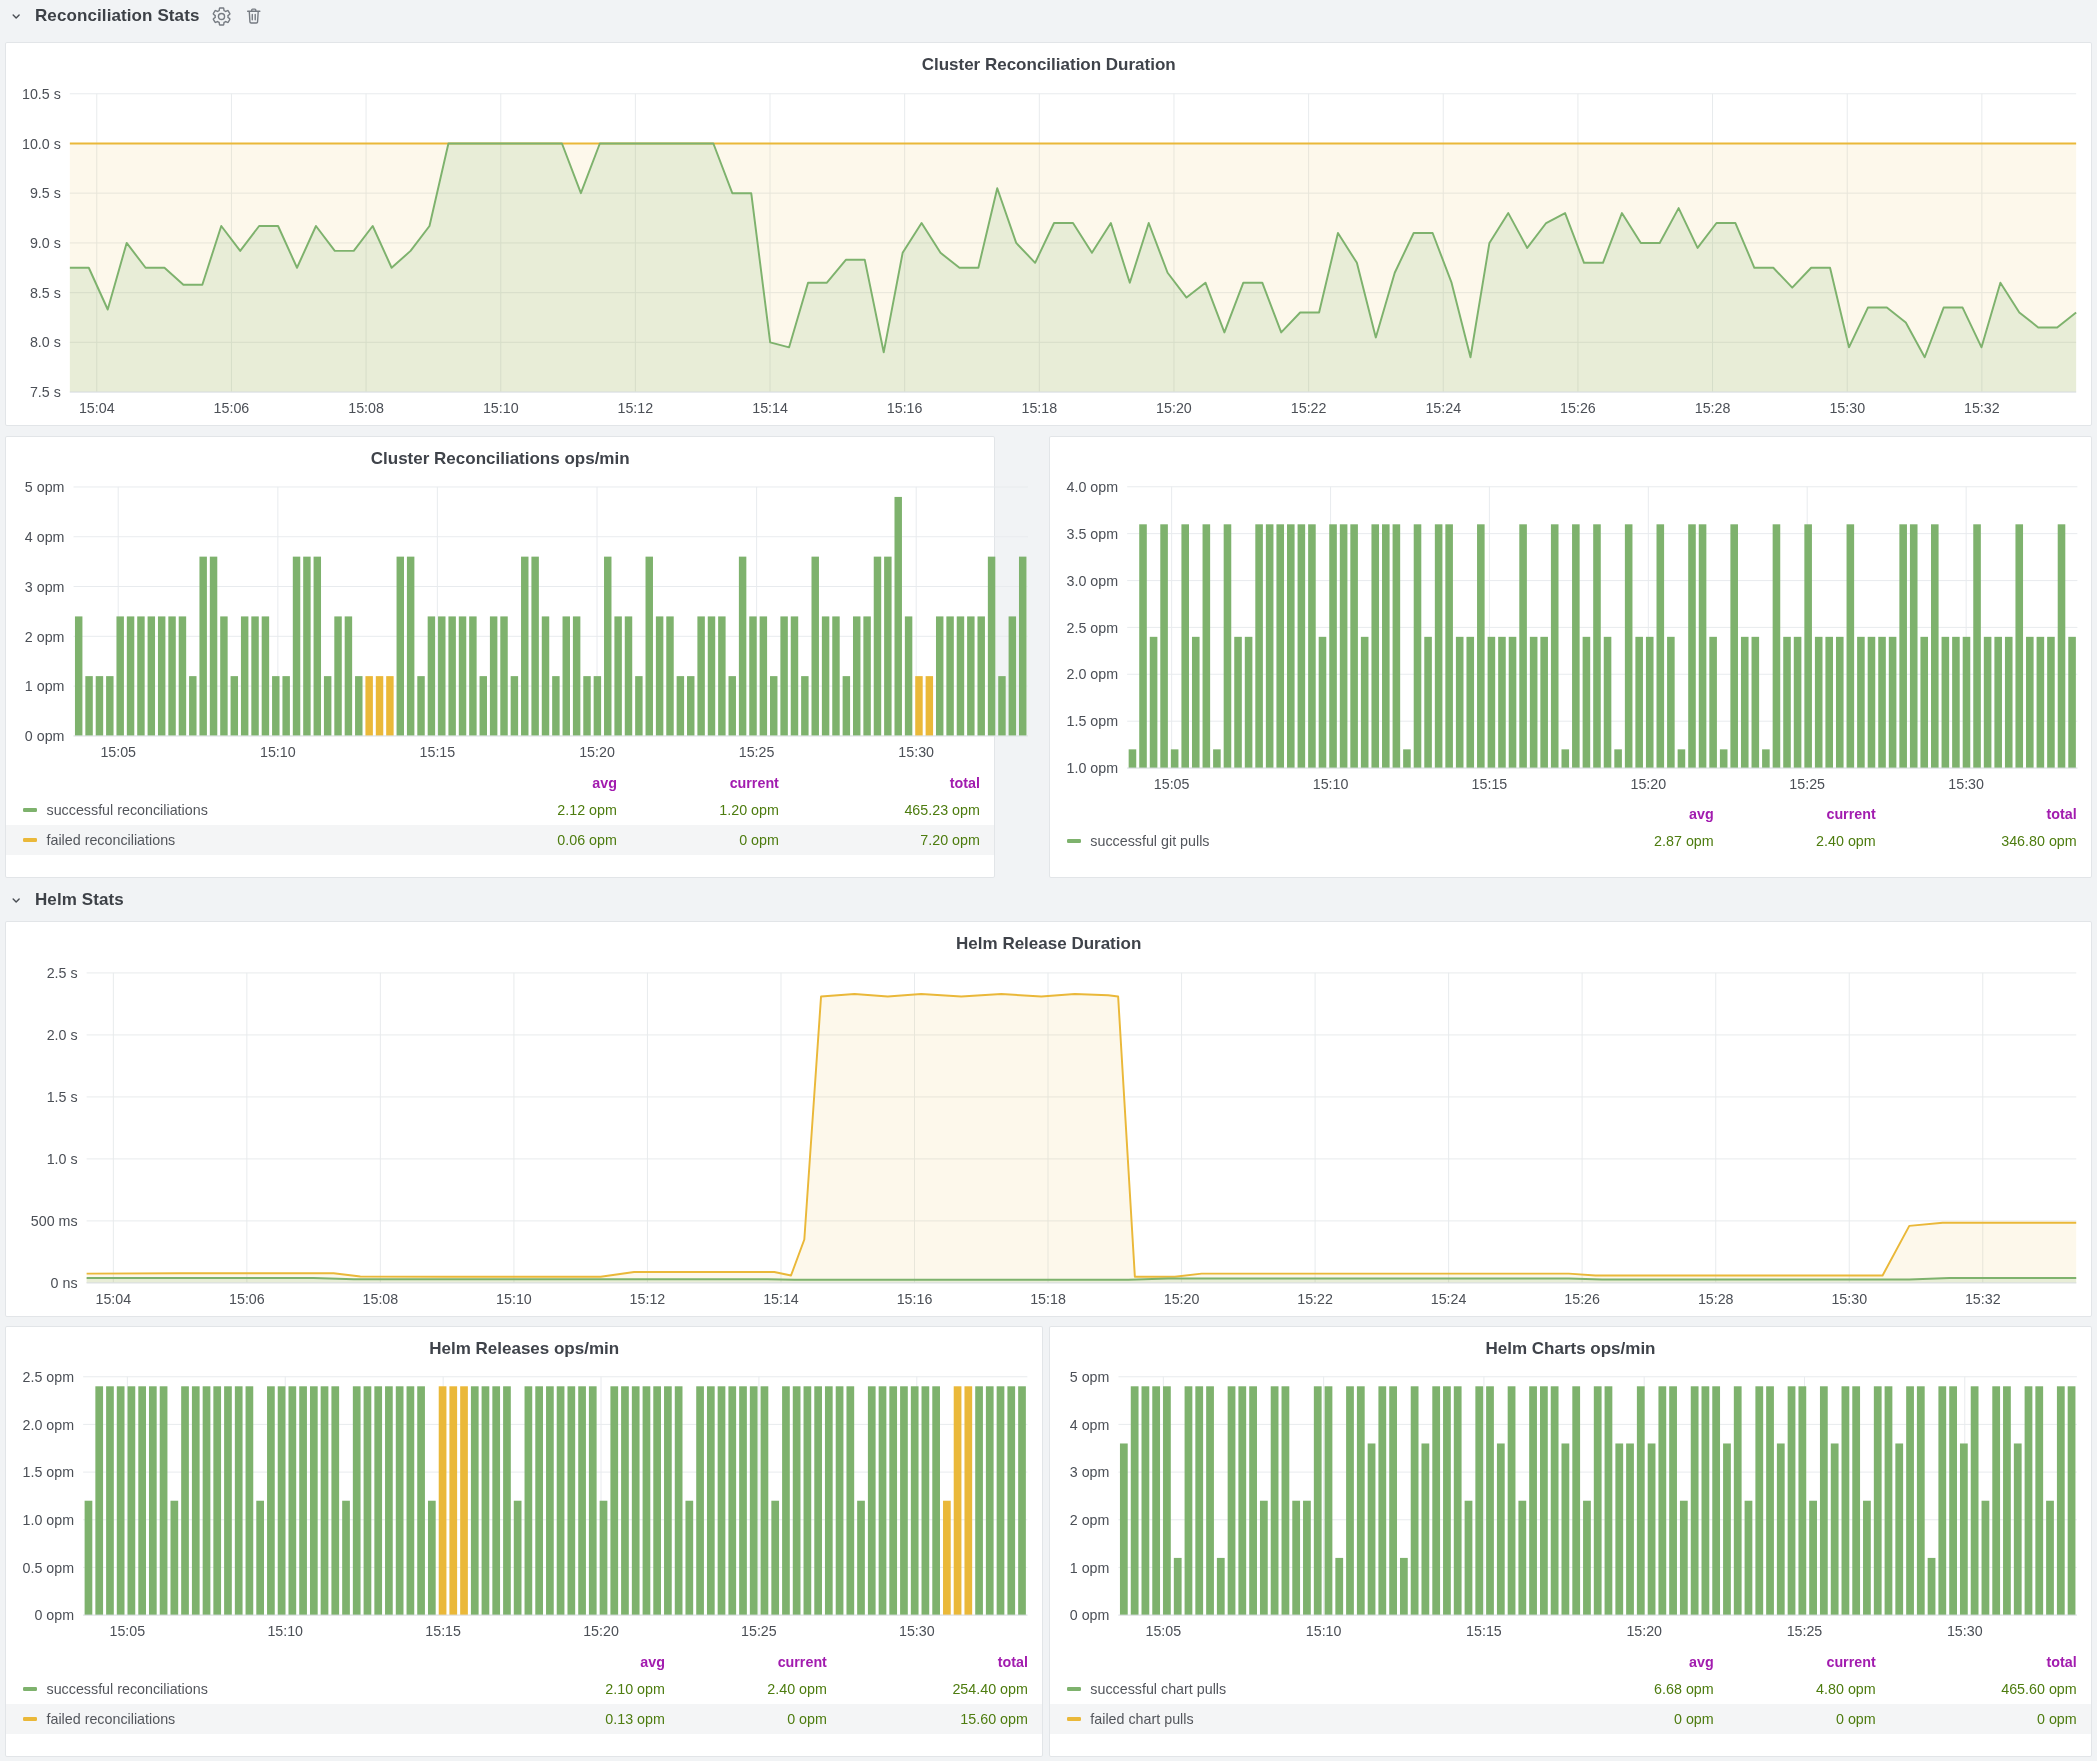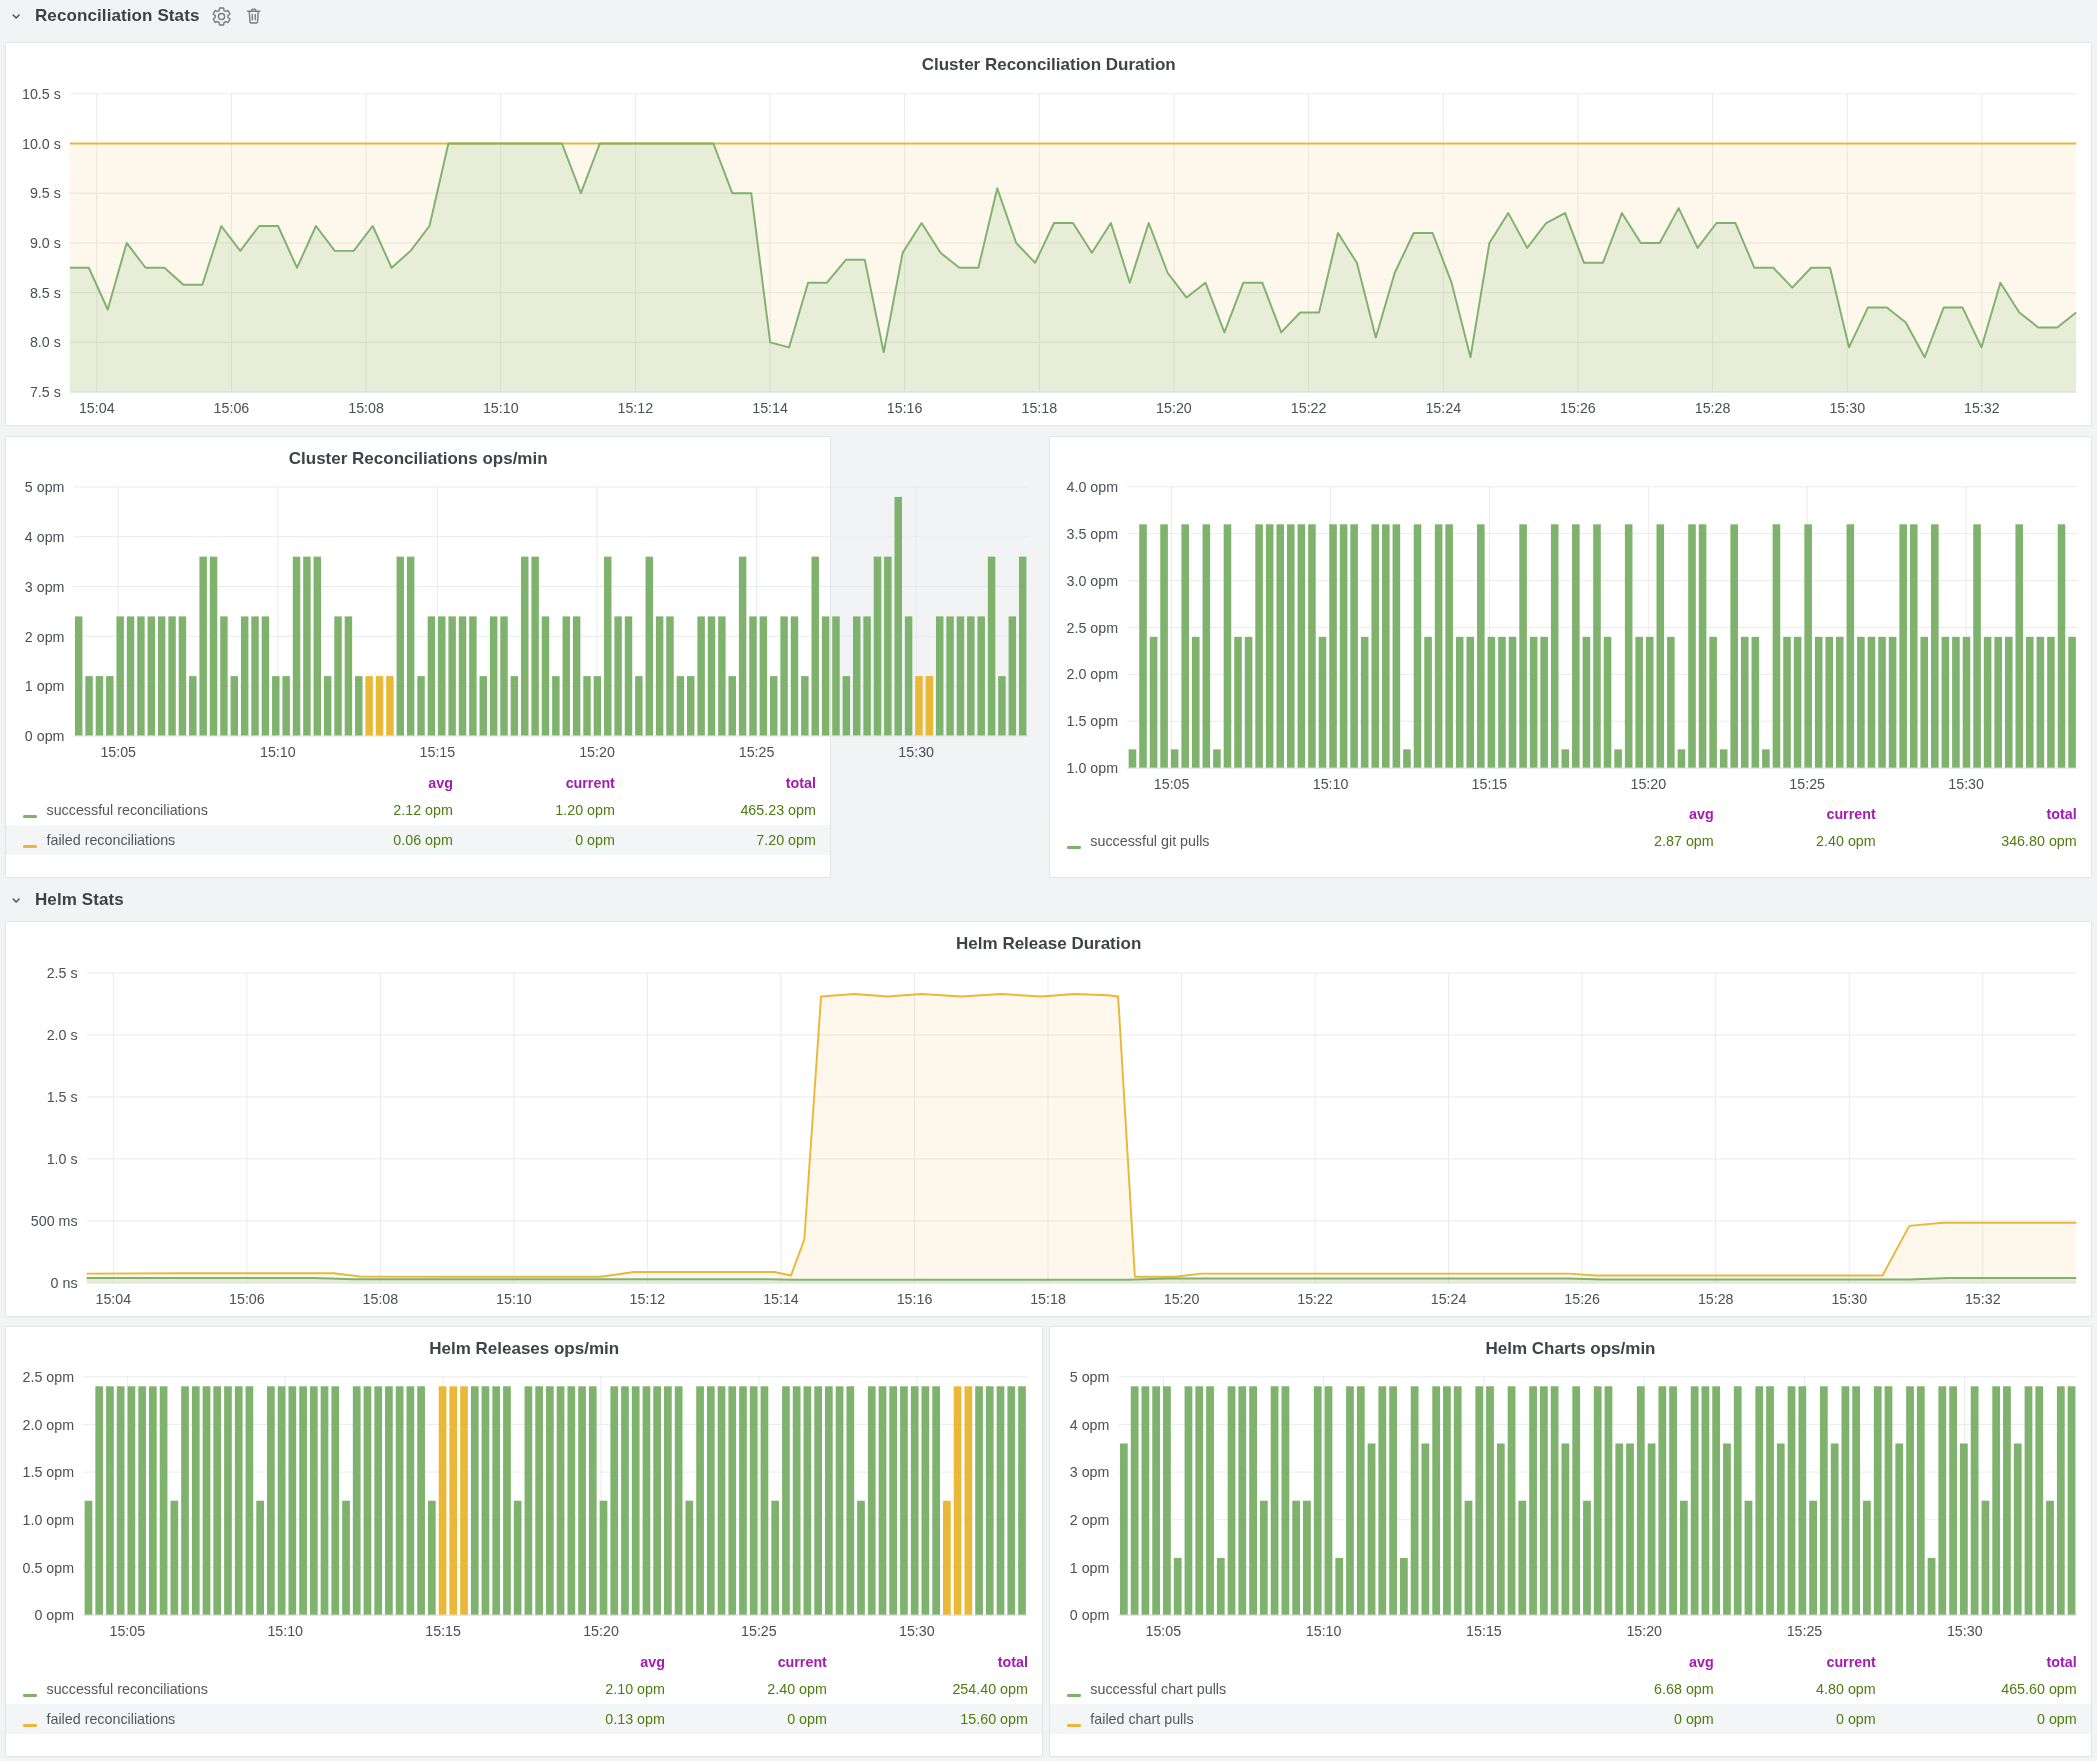--- a/index.html
+++ b/index.html
@@ -21,21 +21,21 @@
   .panel-title{
     position:absolute;left:0;right:0;top:11.7px;text-align:center;
     font-size:17px;font-weight:600;color:#3f434a;
   }
   .chart{position:absolute;}
   .chart svg text{font-family:"Liberation Sans","DejaVu Sans",sans-serif;font-size:22px;fill:#4b4f56;}
   .legend{position:absolute;left:0;right:0;font-size:14.3px;color:#53565c;}
   .lrow{display:flex;align-items:center;height:30px;padding:0 14.3px 0 17px;}
   .lrow.striped{background:#f4f5f6;}
   .lrow.lhead{height:25px;}
-  .llabel{flex:1;display:flex;align-items:flex-end;gap:9px;cursor:pointer;}
+  .llabel{flex:1;display:flex;align-items:center;gap:9px;cursor:pointer;}
   .sw{width:14.3px;height:3.2px;border-radius:1.3px;display:inline-block;}
   .lcol{width:162px;text-align:right;color:#4d7c0f;}
   .lcol.wide{width:201px;}
   .lblue{color:#a21caf;font-weight:600;cursor:pointer;}
 </style>
 </head>
 <body>
 
 <div class="section-head" style="left:9px;top:1.3px;">
   <span class="chev">
@@ -104,21 +104,21 @@
         <text x="1788.7" y="504" text-anchor="middle">15:20</text>
         <text x="1996.4" y="504" text-anchor="middle">15:22</text>
         <text x="2204.0" y="504" text-anchor="middle">15:24</text>
         <text x="2411.7" y="504" text-anchor="middle">15:26</text>
         <text x="2619.3" y="504" text-anchor="middle">15:28</text>
         <text x="2827.0" y="504" text-anchor="middle">15:30</text>
         <text x="3034.6" y="504" text-anchor="middle">15:32</text>
       </svg></div>
 </div>
 
-<div class="panel" style="left:5.2px;top:436px;width:826px;height:442px;">
+<div class="panel" style="left:5.2px;top:436px;width:990px;height:442px;">
   <div class="panel-title">Cluster Reconciliations ops/min</div>
   <div class="chart" style="left:3.9px;top:42px;width:1027px;height:283px;"><svg width="1027" height="283" viewBox="0 0 1584 436">
         <line x1="98" y1="396.0" x2="1570" y2="396.0" stroke="#e7eaed" stroke-width="1.5"></line>
         <line x1="98" y1="319.2" x2="1570" y2="319.2" stroke="#e7eaed" stroke-width="1.5"></line>
         <line x1="98" y1="242.4" x2="1570" y2="242.4" stroke="#e7eaed" stroke-width="1.5"></line>
         <line x1="98" y1="165.6" x2="1570" y2="165.6" stroke="#e7eaed" stroke-width="1.5"></line>
         <line x1="98" y1="88.8" x2="1570" y2="88.8" stroke="#e7eaed" stroke-width="1.5"></line>
         <line x1="98" y1="12.0" x2="1570" y2="12.0" stroke="#e7eaed" stroke-width="1.5"></line>
         <line x1="166.9" y1="12" x2="166.9" y2="396" stroke="#e7eaed" stroke-width="1.5"></line>
         <line x1="413.1" y1="12" x2="413.1" y2="396" stroke="#e7eaed" stroke-width="1.5"></line>

